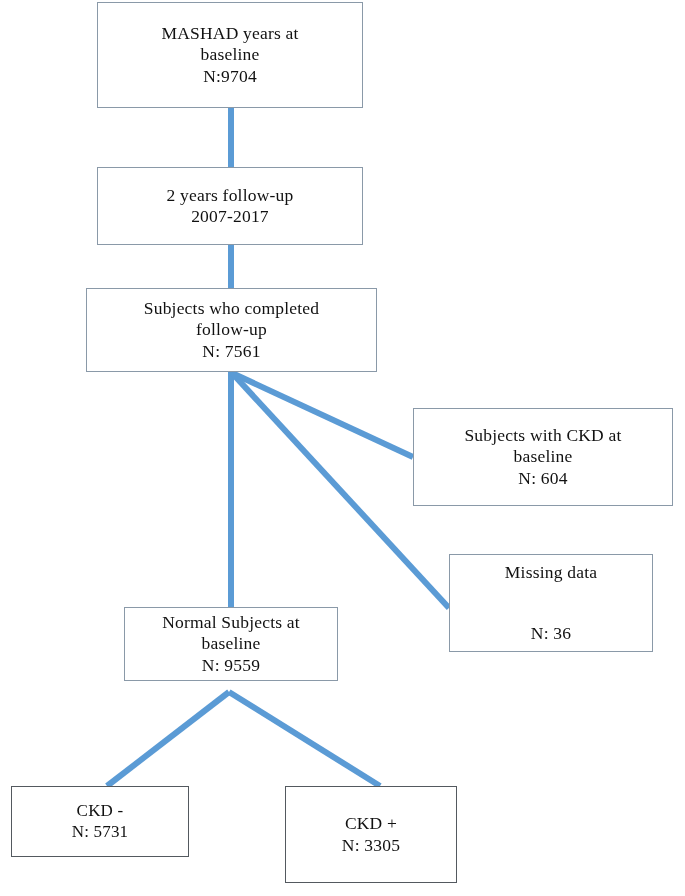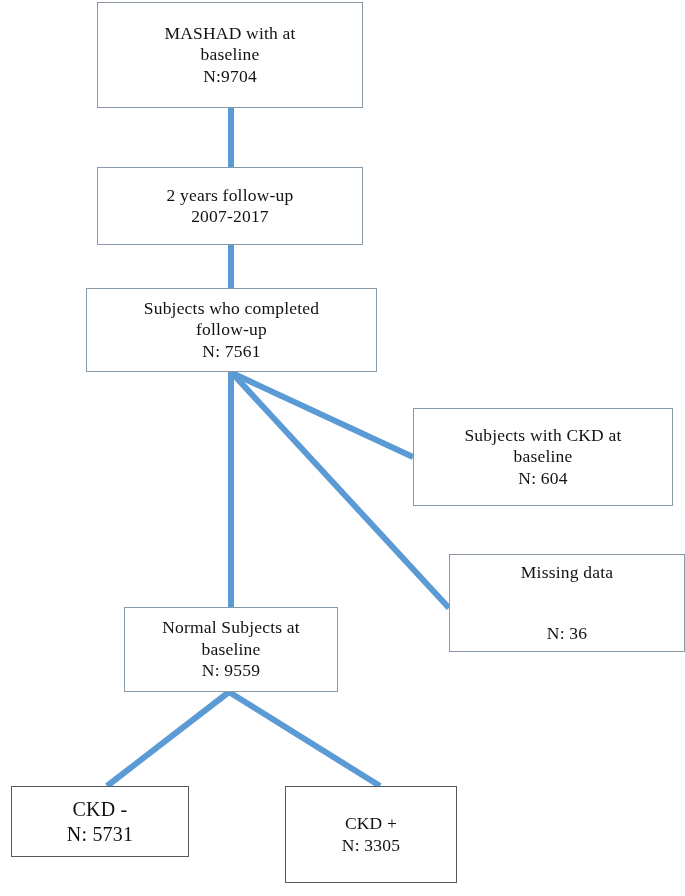--- a/index.html
+++ b/index.html
@@ -48,44 +48,44 @@
     display: block;
     line-height: 1.22;
     white-space: nowrap;
     letter-spacing: 0.2px;
   }
   
   #node-mashad      { left: 97px;  top: 2px;   width: 266px; height: 106px; font-size: 17.5px; }
   #node-followup    { left: 97px;  top: 167px; width: 266px; height: 78px;  font-size: 17.5px; }
   #node-completed   { left: 86px;  top: 288px; width: 291px; height: 84px;  font-size: 17.5px; }
   #node-ckd-base    { left: 413px; top: 408px; width: 260px; height: 98px;  font-size: 17.5px; }
-  #node-missing     { left: 449px; top: 554px; width: 236px; height: 98px;  font-size: 17.5px; gap: 40px; }
-  #node-normal      { left: 124px; top: 607px; width: 214px; height: 85px;  font-size: 17.5px; }
-  #node-ckd-neg     { left: 11px;  top: 786px; width: 178px; height: 71px;  font-size: 20px; }
+  #node-missing     { left: 449px; top: 554px; width: 204px; height: 98px;  font-size: 17.5px; gap: 40px; }
+  #node-normal      { left: 124px; top: 607px; width: 214px; height: 74px;  font-size: 17.5px; }
+  #node-ckd-neg     { left: 11px;  top: 786px; width: 178px; height: 71px;  font-size: 17px; }
   #node-ckd-pos     { left: 285px; top: 786px; width: 172px; height: 97px;  font-size: 17.5px; }
 </style>
 </head>
 <body>
 
 <div id="flowchart">
 
   <svg id="connector-layer" width="685" height="896" viewBox="0 0 685 896" xmlns="http://www.w3.org/2000/svg">
     <g stroke="#5b9bd5" stroke-width="6" fill="none" stroke-linecap="butt">
       <line x1="231" y1="108" x2="231" y2="168"></line>
       <line x1="231" y1="245" x2="231" y2="289"></line>
       <line x1="231" y1="372" x2="231" y2="608"></line>
       <line x1="232" y1="373" x2="413" y2="457"></line>
       <line x1="232" y1="373" x2="449" y2="608"></line>
       <line x1="229" y1="692" x2="107" y2="786"></line>
       <line x1="229" y1="692" x2="380" y2="786"></line>
     </g>
   </svg>
 
   <div class="node style-light" id="node-mashad">
-    <span class="node-line">MASHAD with at</span>
+    <span class="node-line">MASHAD years at</span>
     <span class="node-line">baseline</span>
     <span class="node-line">N:9704</span>
   </div>
 
   <div class="node style-light" id="node-followup">
     <span class="node-line">2 years follow-up</span>
     <span class="node-line">2007-2017</span>
   </div>
 
   <div class="node style-light" id="node-completed">

